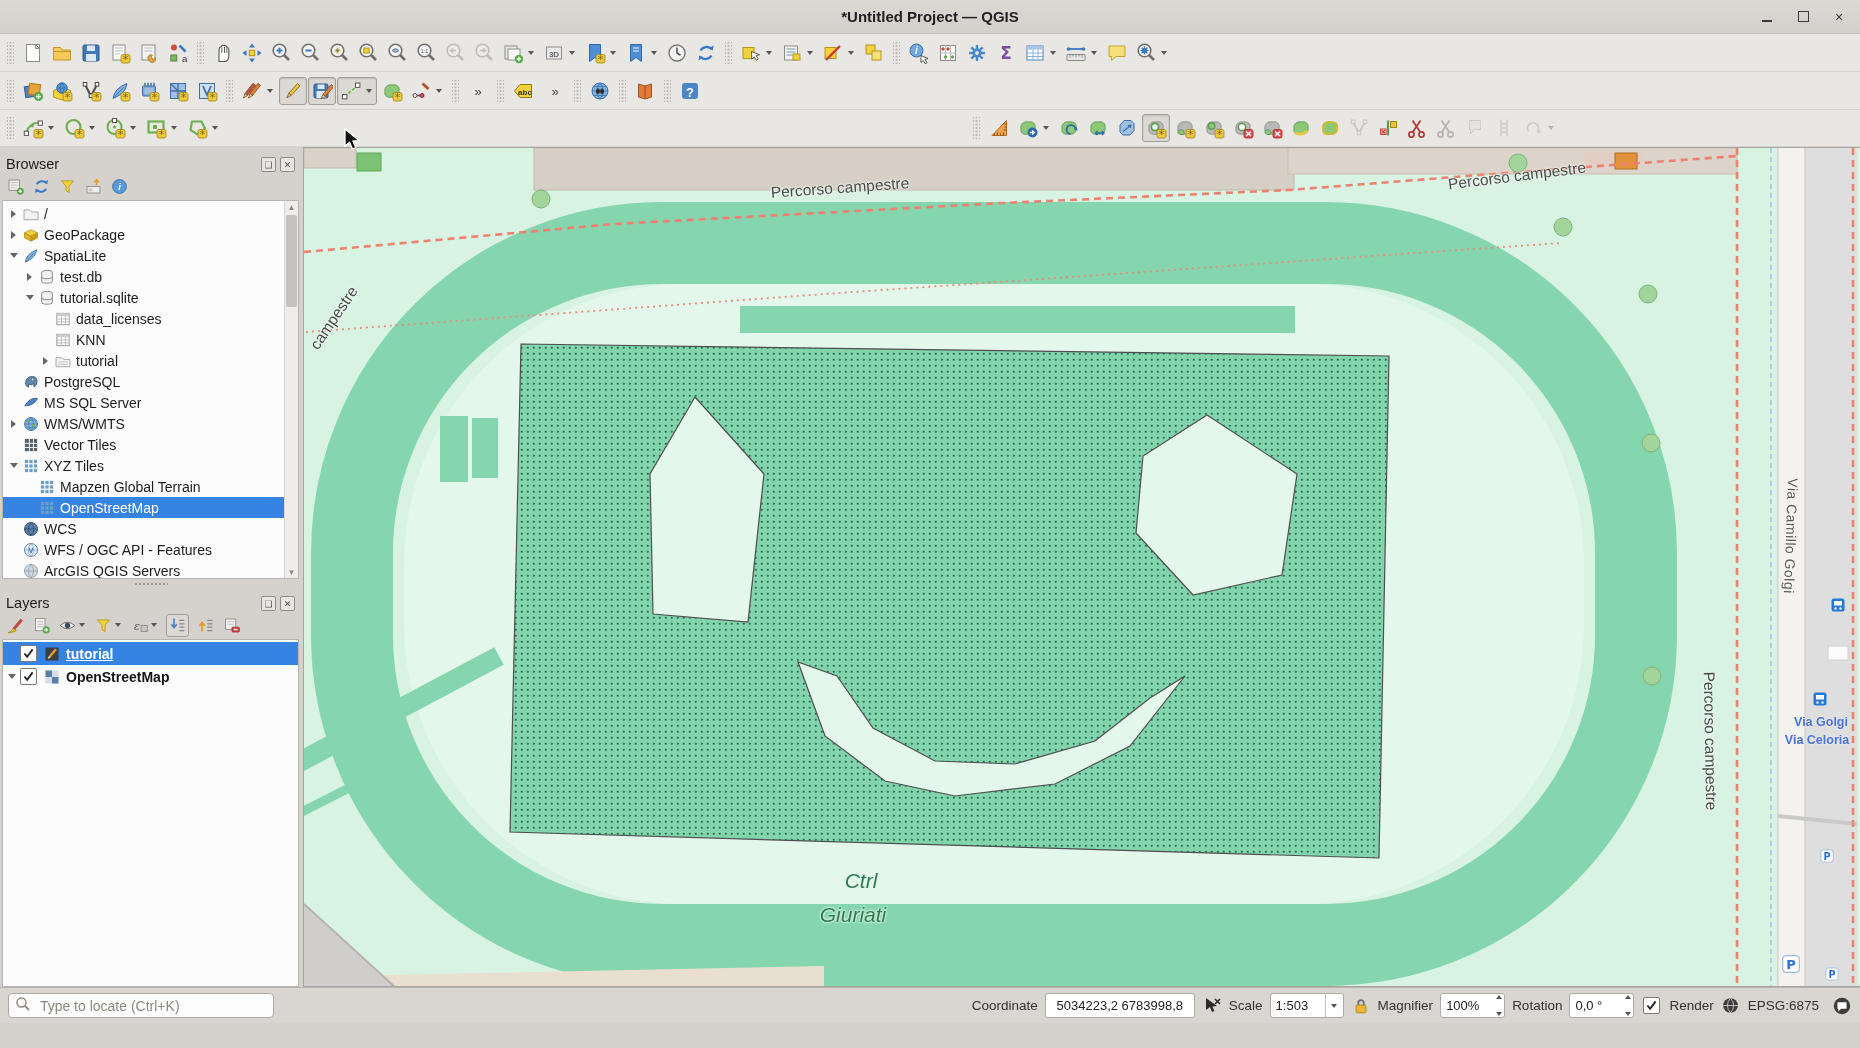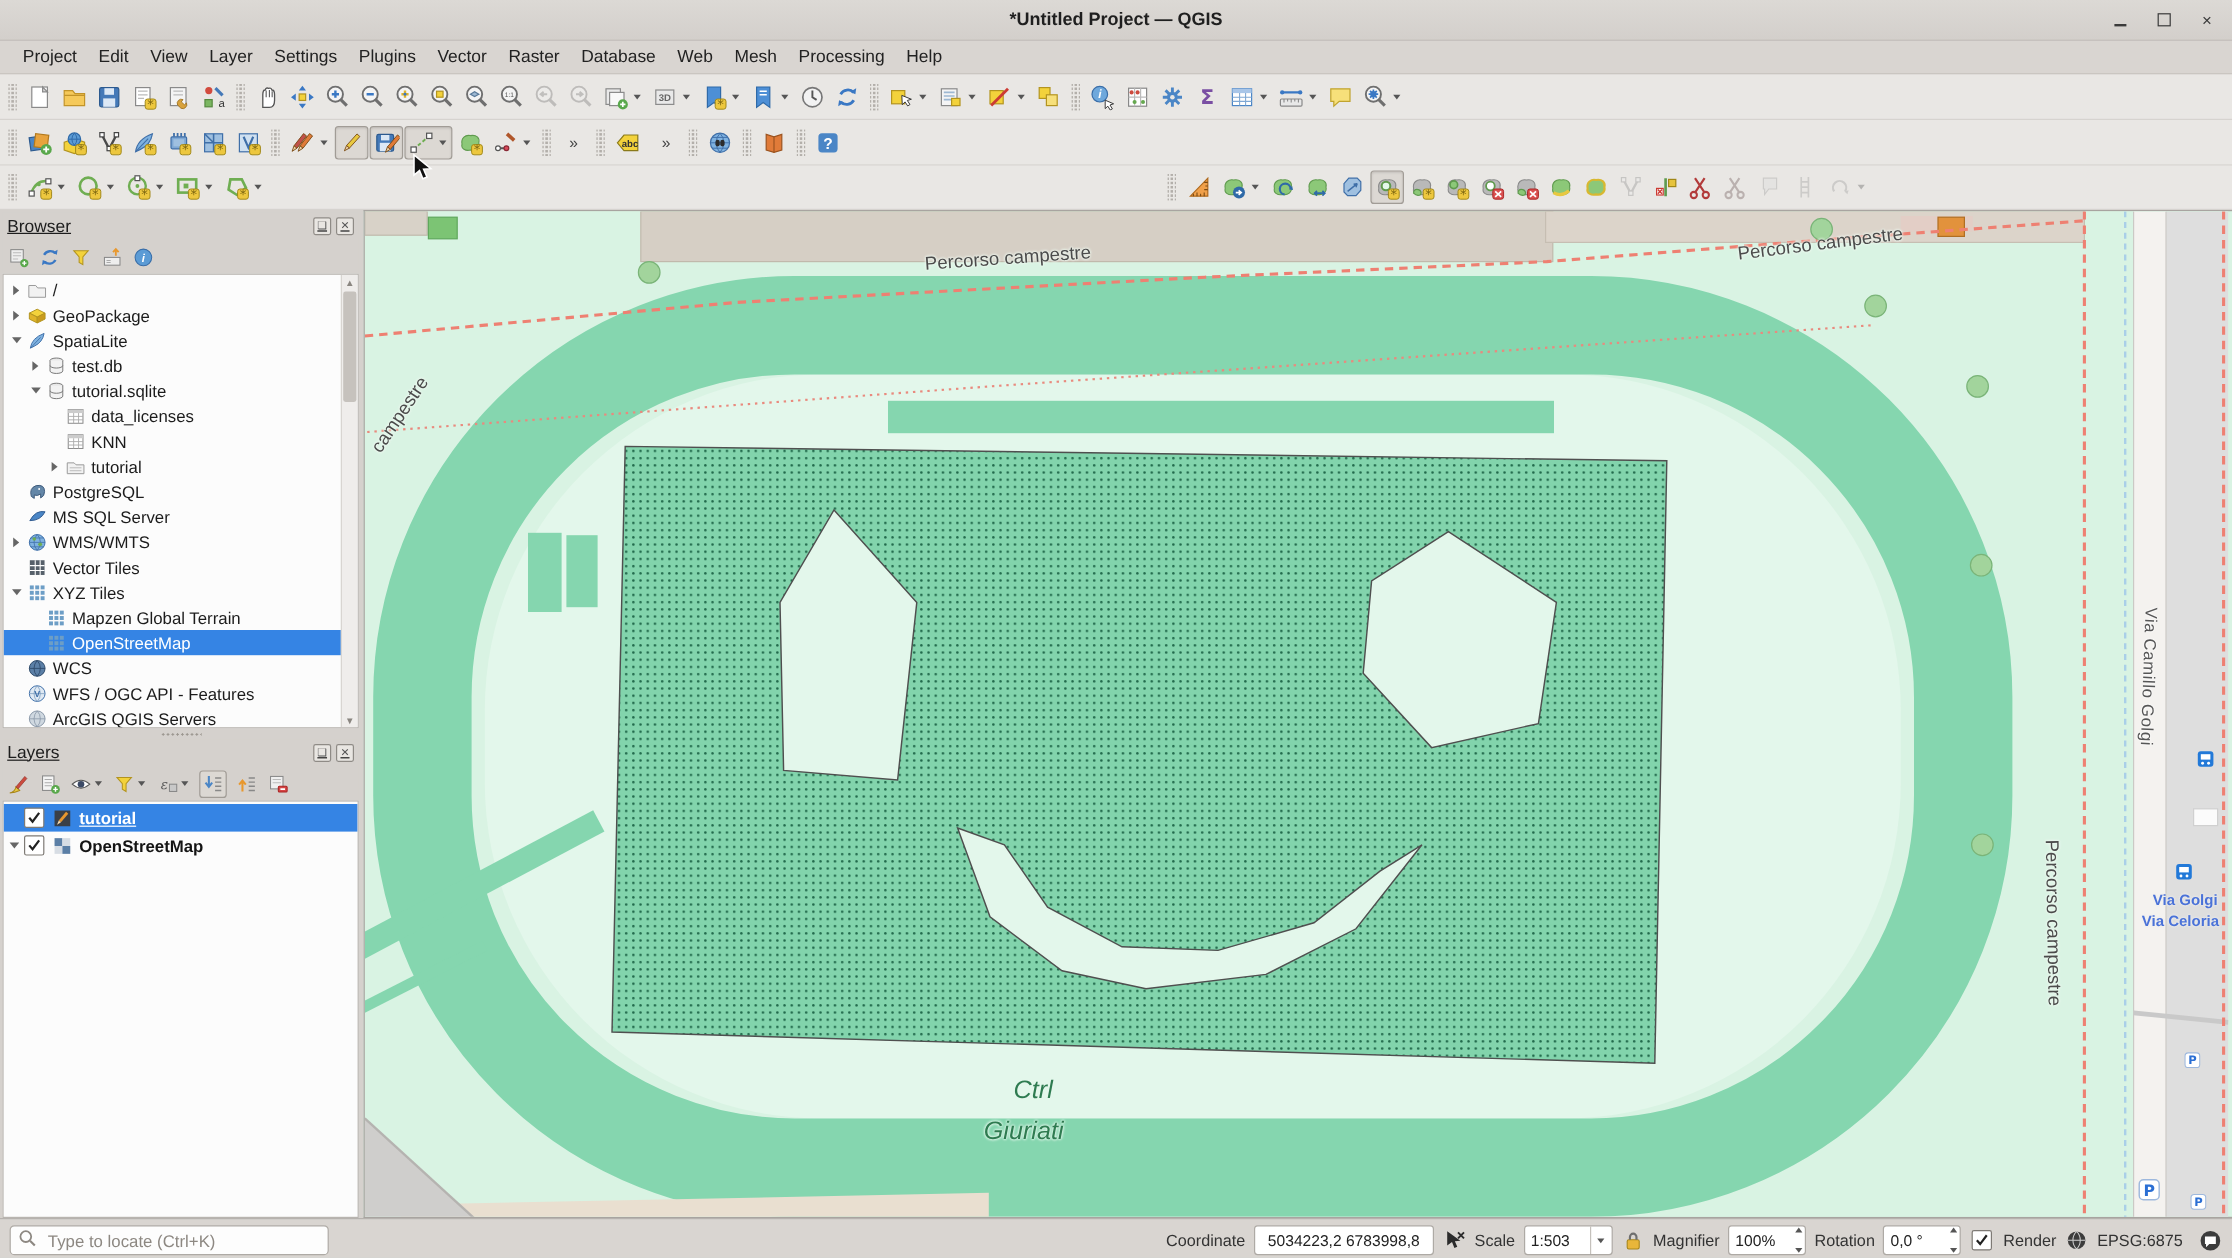--- a/index.html
+++ b/index.html
@@ -22,21 +22,21 @@
   .tbtn{display:flex;align-items:center;padding:2px;border:1px solid transparent;border-radius:3px;}
   .tbtn .ticon{width:22px;height:22px;display:block;}
   .tbtn .ticon svg{display:block;}
   .tbtn.pressed{background:#dcd8d3;border-color:#a19c96;box-shadow:inset 0 1px 2px rgba(0,0,0,.12);}
   .tbtn.disabled{opacity:.35;filter:grayscale(.8);}
   .dd{width:0;height:0;border-left:3.5px solid transparent;border-right:3.5px solid transparent;border-top:4.5px solid #555;margin:0 2px 0 4px;}
   
   .main{display:flex;height:840px;}
   .leftcol{width:303px;background:#d5d1cd;display:flex;flex-direction:column;padding:2px 4px 0 2px;box-sizing:border-box;}
   .panel{background:#d5d1cd;display:flex;flex-direction:column;}
-  .phead{height:23px;display:flex;align-items:center;font-size:14.5px;color:#1d1d1d;padding:0 4px;text-decoration:underline;}
+  .phead{height:23px;display:flex;align-items:flex-end;font-size:14.5px;color:#1d1d1d;padding:0 4px;}
   .phead .ptitle{flex:1;}
   .pbtn{width:13px;height:13px;border:1px solid #8f8b86;border-radius:2px;margin-left:4px;font-size:9px;display:flex;align-items:center;justify-content:center;color:#555;background:#e9e6e2;}
   .ptools{height:28px;display:flex;align-items:center;gap:7px;padding:0 4px;}
   .ptools .ticon{width:19px;height:19px;}
   .ptools .ticon svg{display:block;width:19px;height:19px;}
   .pbody{background:#fcfcfc;border:1px solid #b8b4af;position:relative;overflow:hidden;flex:1;}
   
   .trow{height:21px;display:flex;align-items:center;font-size:14px;color:#1c1c1c;white-space:nowrap;position:relative;}
   .trow.sel{background:#3584e4;color:#fff;}
   .tw{width:13px;height:13px;flex:none;display:flex;align-items:center;justify-content:center;}
@@ -97,35 +97,20 @@
       <div class="wc">
           <span class="bar"></span>
         </div>
       <div class="wc">
           <span class="box"></span>
         </div>
       <div class="wc">×</div>
     </div>
   </div>
 
-  <div class="menubar" id="menubar">
-      <div class="menu-item">Project</div>
-      <div class="menu-item">Edit</div>
-      <div class="menu-item">View</div>
-      <div class="menu-item">Layer</div>
-      <div class="menu-item">Settings</div>
-      <div class="menu-item">Plugins</div>
-      <div class="menu-item">Vector</div>
-      <div class="menu-item">Raster</div>
-      <div class="menu-item">Database</div>
-      <div class="menu-item">Web</div>
-      <div class="menu-item">Mesh</div>
-      <div class="menu-item">Processing</div>
-      <div class="menu-item">Help</div>
-    </div>
 
   <div class="tbrow" id="tb1">
       <div class="thandle"></div>
       <div class="tgroup">
         <div class="tbtn">
           <span class="ticon">
             <svg viewBox="0 0 22 22" width="100%" height="100%" xmlns="http://www.w3.org/2000/svg">
               <rect x="4.5" y="2.5" width="13" height="17" fill="#fff" stroke="#8a8a8a"></rect>
               <path d="M13.5 2.5 L17.5 6.5 L13.5 6.5 Z" fill="#d8d8d8" stroke="#8a8a8a"></path>
             </svg>

